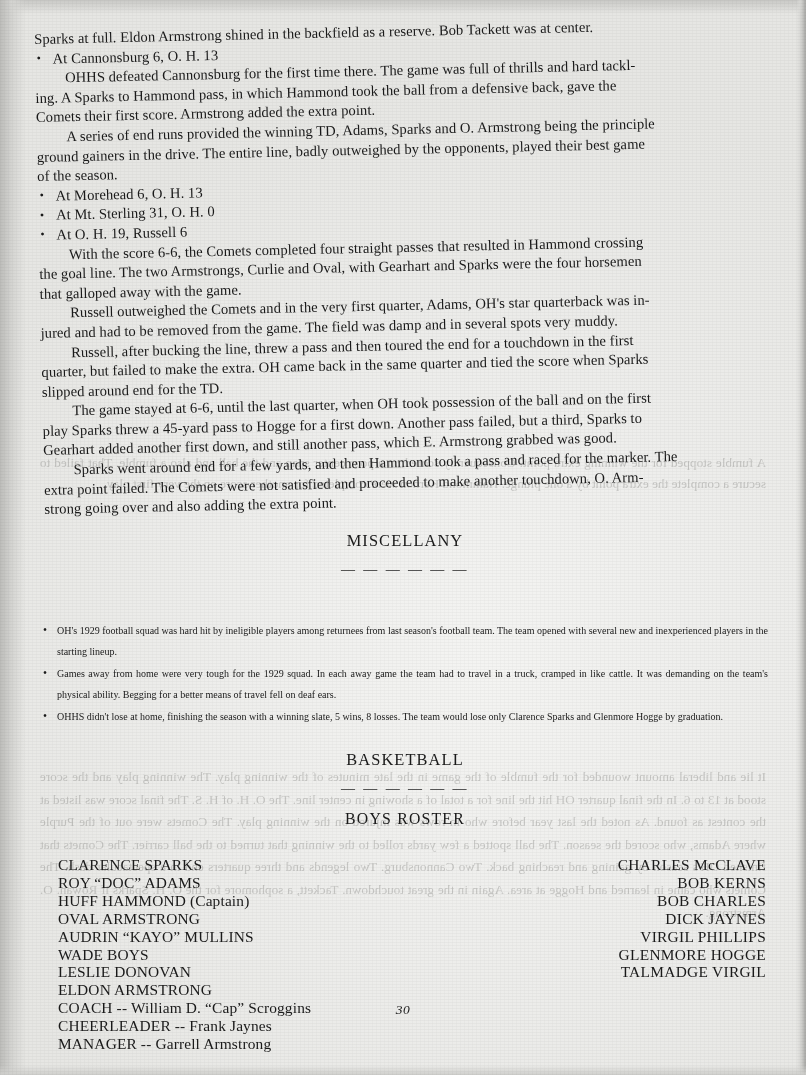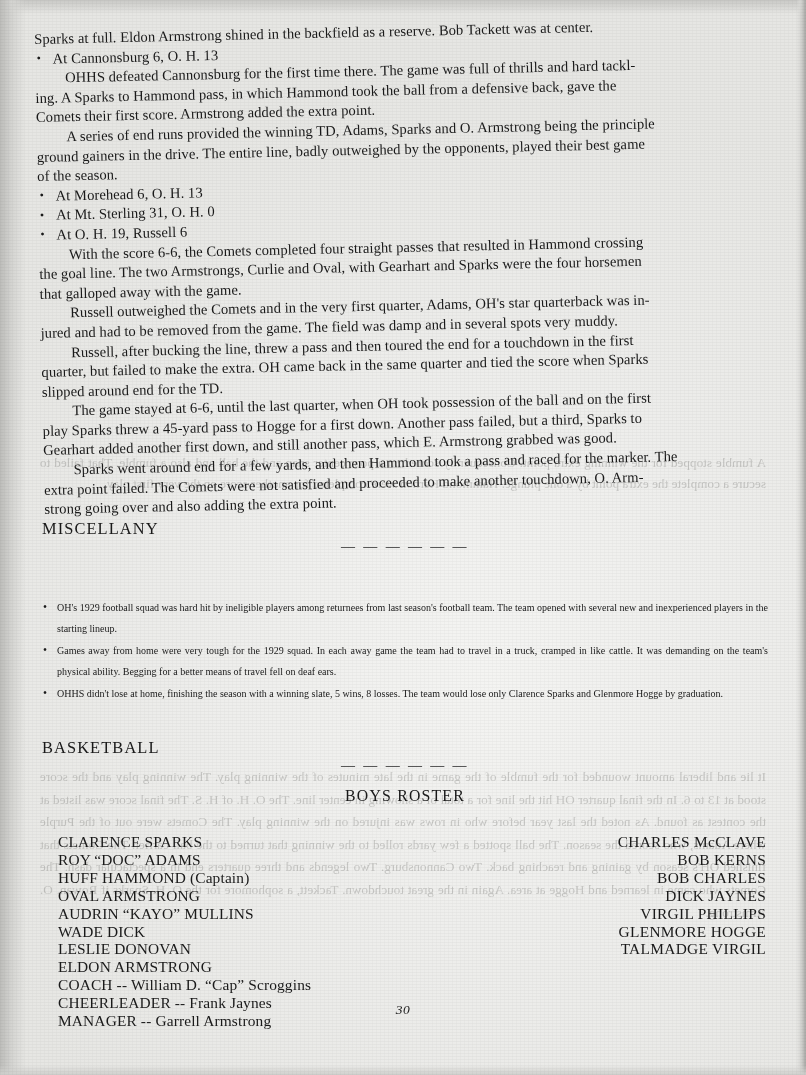--- a/index.html
+++ b/index.html
@@ -117,24 +117,24 @@
   ul.score-list li::before {
     content: "\2022";
     position: absolute;
     left: 2px;
     top: -0.5px;
     font-size: 12px;
   }
 
   
   .section-heading {
-    text-align: left;
+    text-align: center;
     font-size: 16.4px;
     letter-spacing: 1.1px;
-    margin: 0;
+    margin: 12px;
     font-weight: normal;
   }
   .heading-rule {
     text-align: center;
     font-size: 14px;
     letter-spacing: 2.4px;
     margin-top: 1px;
     color: #1d1d1d;
     height: 14px;
     line-height: 14px;
@@ -304,21 +304,21 @@
       <h3 class="roster-title">BOYS  ROSTER</h3>
 
       <div class="roster">
 
         <div class="roster-col roster-col-left">
           <div>CLARENCE SPARKS</div>
           <div>ROY “DOC” ADAMS</div>
           <div>HUFF HAMMOND (Captain)</div>
           <div>OVAL ARMSTRONG</div>
           <div>AUDRIN “KAYO” MULLINS</div>
-          <div>WADE DICK</div>
+          <div>WADE BOYS</div>
           <div>LESLIE DONOVAN</div>
           <div>ELDON ARMSTRONG</div>
           <div>COACH -- William D. “Cap” Scroggins</div>
           <div>CHEERLEADER -- Frank Jaynes</div>
           <div>MANAGER -- Garrell Armstrong</div>
         </div>
 
         <div class="roster-col roster-col-right">
           <div>CHARLES McCLAVE</div>
           <div>BOB KERNS</div>

